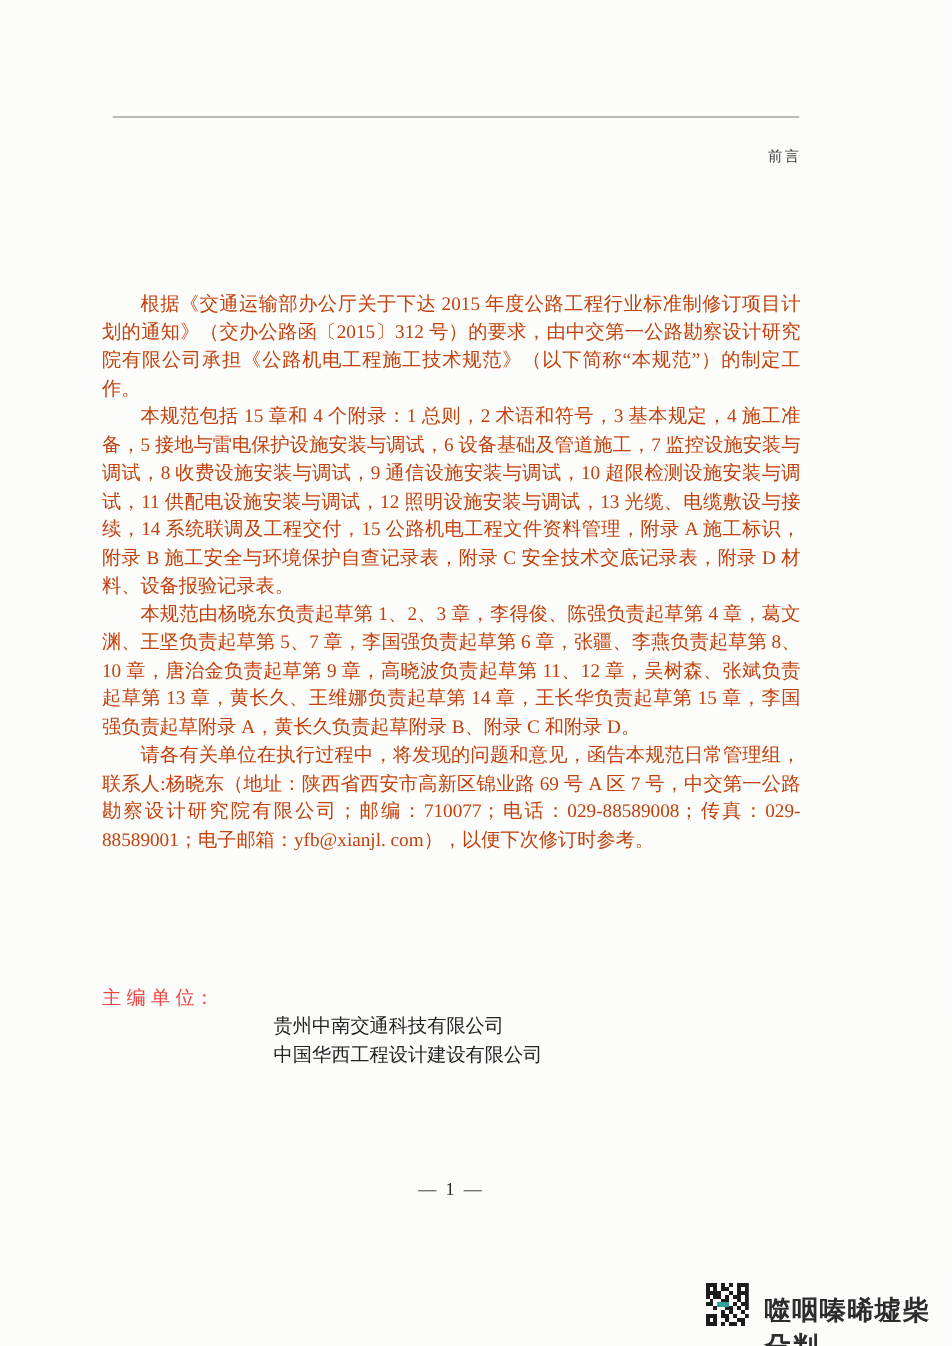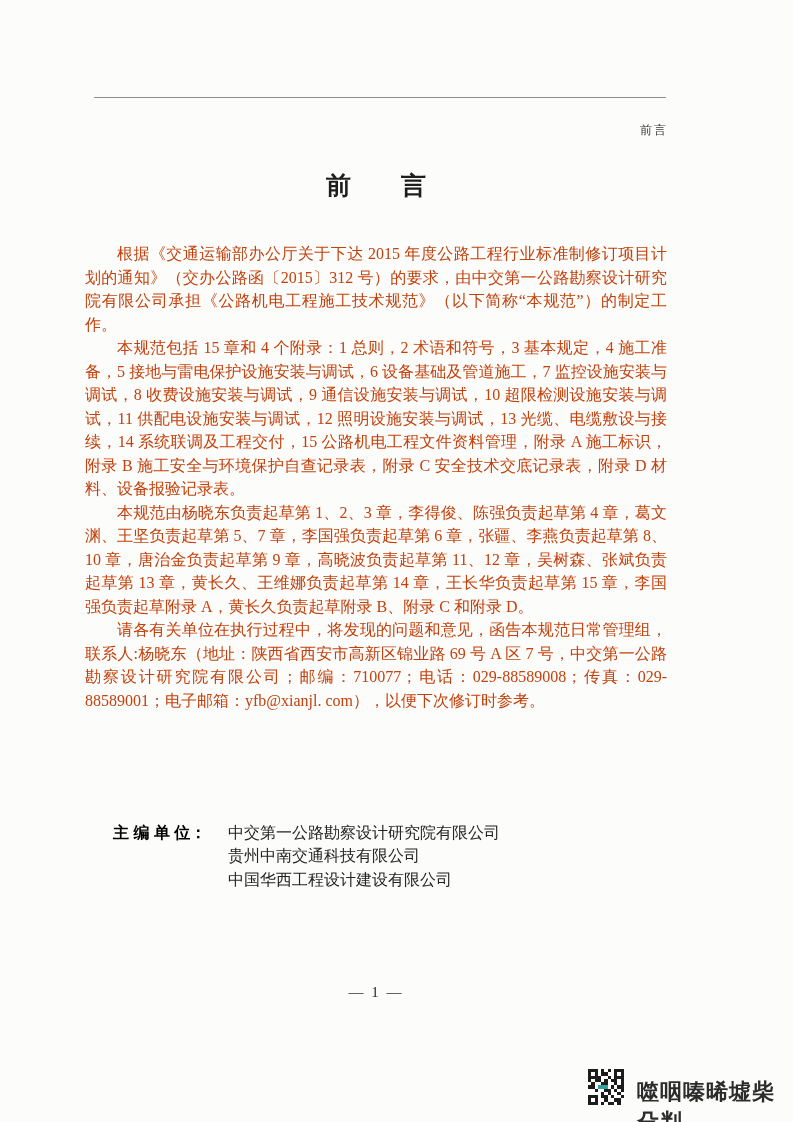--- a/index.html
+++ b/index.html
@@ -29,23 +29,23 @@
     text-align:justify; text-justify:inter-ideograph;
     color:#c2410c;
   }
   .body-text p { margin:0; text-indent:2em; }
   .credits {
     position:absolute; top:821px; left:85px; width:582px;
     font-size:16px; line-height:23.4px; color:#232323;
   }
   .credit-row { display:flex; }
   .credit-label {
-    margin-left:28px; width:115px; flex:0 0 115px;
+    width:115px; flex:0 0 115px;
     font-family:"Liberation Sans","DejaVu Sans",sans-serif;
-    font-weight:700; color:#000000; white-space:nowrap;
+    font-weight:400; color:#ef4444; white-space:nowrap;
   }
   .credit-value { flex:1; }
   .credit-cont { margin-left:143px; }
   .page-number {
     position:absolute; top:984px; left:85px; width:582px;
     text-align:center; font-size:15px; color:#2b2b2b; letter-spacing:2px;
   }
   .qr {
     position:absolute; top:1068px; left:588px; width:36px; height:38px;
   }
@@ -56,33 +56,31 @@
   }
 </style>
 </head>
 <body>
 
 <div class="sheet">
 
   <div class="header-label">前言</div>
   <div class="header-rule"></div>
 
-  <div class="doc-title">前　　言</div>
 
   <div class="body-text">
     <p>根据《交通运输部办公厅关于下达 2015 年度公路工程行业标准制修订项目计划的通知》（交办公路函〔2015〕312 号）的要求，由中交第一公路勘察设计研究院有限公司承担《公路机电工程施工技术规范》（以下简称“本规范”）的制定工作。</p>
     <p>本规范包括 15 章和 4 个附录：1 总则，2 术语和符号，3 基本规定，4 施工准备，5 接地与雷电保护设施安装与调试，6 设备基础及管道施工，7 监控设施安装与调试，8 收费设施安装与调试，9 通信设施安装与调试，10 超限检测设施安装与调试，11 供配电设施安装与调试，12 照明设施安装与调试，13 光缆、电缆敷设与接续，14 系统联调及工程交付，15 公路机电工程文件资料管理，附录 A 施工标识，附录 B 施工安全与环境保护自查记录表，附录 C 安全技术交底记录表，附录 D 材料、设备报验记录表。</p>
     <p>本规范由杨晓东负责起草第 1、2、3 章，李得俊、陈强负责起草第 4 章，葛文渊、王坚负责起草第 5、7 章，李国强负责起草第 6 章，张疆、李燕负责起草第 8、10 章，唐治金负责起草第 9 章，高晓波负责起草第 11、12 章，吴树森、张斌负责起草第 13 章，黄长久、王维娜负责起草第 14 章，王长华负责起草第 15 章，李国强负责起草附录 A，黄长久负责起草附录 B、附录 C 和附录 D。</p>
     <p>请各有关单位在执行过程中，将发现的问题和意见，函告本规范日常管理组，联系人:杨晓东（地址：陕西省西安市高新区锦业路 69 号 A 区 7 号，中交第一公路勘察设计研究院有限公司；邮编：710077；电话：029-88589008；传真：029-88589001；电子邮箱：yfb@xianjl. com），以便下次修订时参考。</p>
   </div>
 
   <div class="credits">
     <div class="credit-row">
       <span class="credit-label">主 编 单 位：</span>
-      <span class="credit-value">中交第一公路勘察设计研究院有限公司</span>
     </div>
     <div class="credit-cont">贵州中南交通科技有限公司</div>
     <div class="credit-cont">中国华西工程设计建设有限公司</div>
   </div>
 
   <div class="page-number">— 1 —</div>
 
   <svg class="qr" viewBox="0 0 11 11" shape-rendering="crispEdges" xmlns="http://www.w3.org/2000/svg">
     <rect x="0" y="0" width="11" height="11" fill="#ffffff"></rect>
 

